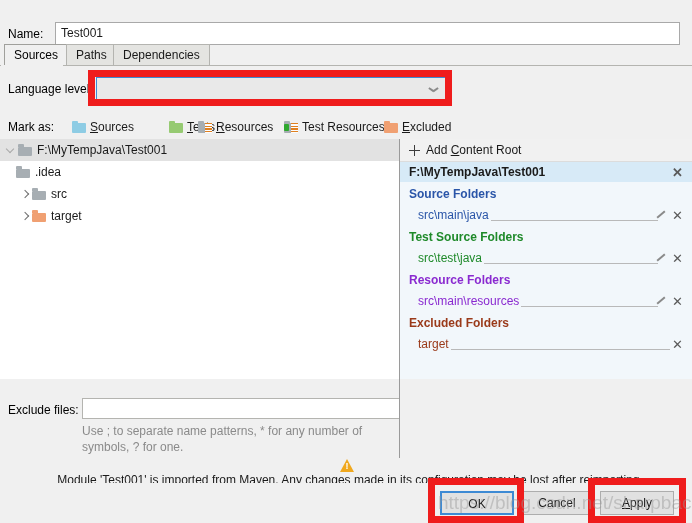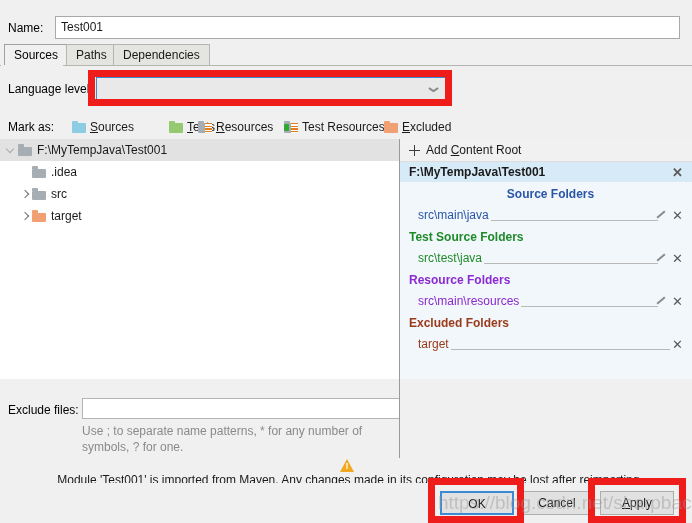--- a/index.html
+++ b/index.html
@@ -20,21 +20,21 @@
     position: absolute;
     left: 0; top: 0;
     width: 692px;
     height: 523px;
     background: #f0f0f0;
   }
 
   
   .name-row {
     position: absolute;
-    left: 0; top: 16px;
+    left: 0; top: 22px;
     width: 625px; height: 26px;
   }
   .name-label {
     position: absolute;
     left: 8px; top: 5px;
     font-size: 12px;
   }
   .name-input {
     position: absolute;
     left: 55px; top: 0;
@@ -533,21 +533,21 @@
 
   <div class="tree-panel">
     <div class="tree-row selected" style="padding-left:4px;">
       <span class="tree-arrow down"></span>
       <span class="folder gray">
           <i class="tabtop"></i>
           <i class="body"></i>
         </span>
       <span class="tree-label">F:\MyTempJava\Test001</span>
     </div>
-    <div class="tree-row" style="padding-left:32px;">
+    <div class="tree-row" style="padding-left:16px;">
       <span class="folder gray">
           <i class="tabtop"></i>
           <i class="body"></i>
         </span>
       <span class="tree-label">.idea</span>
     </div>
     <div class="tree-row" style="padding-left:18px;">
       <span class="tree-arrow right"></span>
       <span class="folder gray">
           <i class="tabtop"></i>
@@ -571,21 +571,21 @@
     <div class="cr-addrow">
       <span class="cr-plus"></span>
       <span>Add <u>C</u>ontent Root</span>
     </div>
 
     <div class="cr-rootrow">
       <span>F:\MyTempJava\Test001</span>
       <span class="cr-x">✕</span>
     </div>
 
-    <div class="cr-group-title" style="color:#2a55a8;text-align:center;">Source Folders</div>
+    <div class="cr-group-title" style="color:#2a55a8;">Source Folders</div>
     <div class="cr-entry">
       <span class="dotted"></span>
       <span class="etext" style="color:#2a55a8;">src\main\java</span>
       <span class="cr-pencil"></span>
       <span class="cr-x">✕</span>
     </div>
 
     <div class="cr-group-title" style="color:#1f8a2a;">Test Source Folders</div>
     <div class="cr-entry">
       <span class="dotted"></span>

